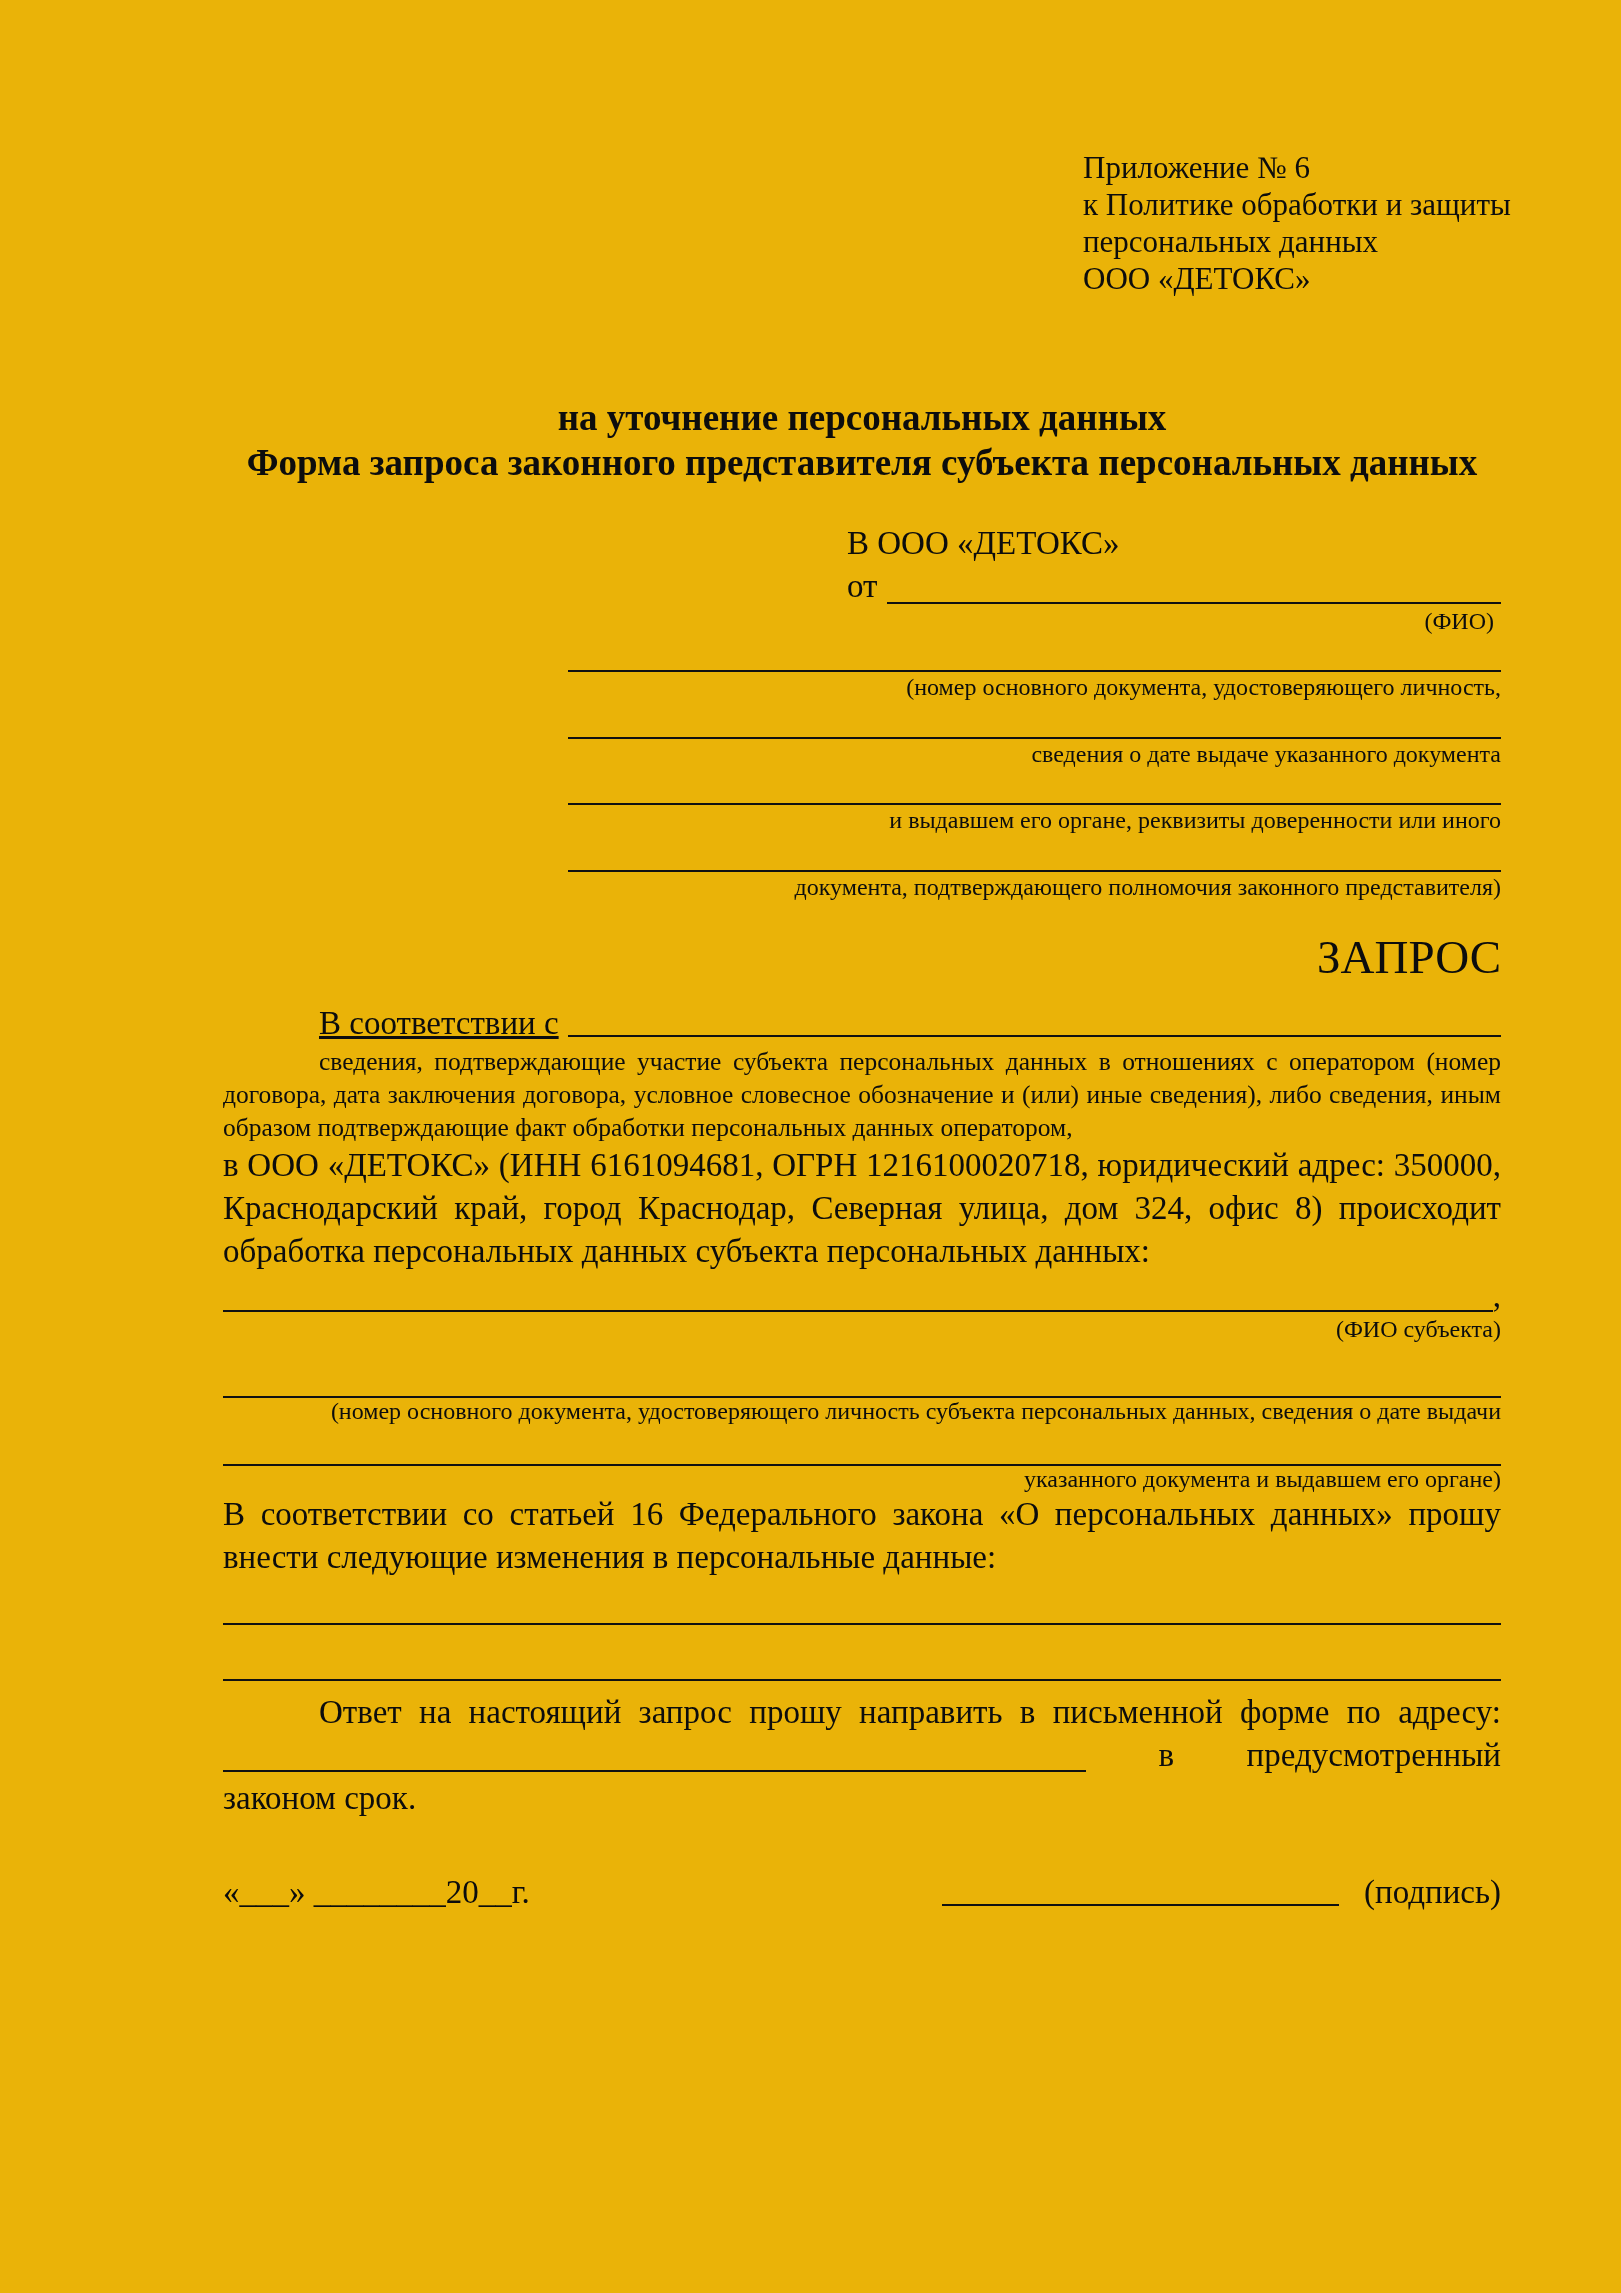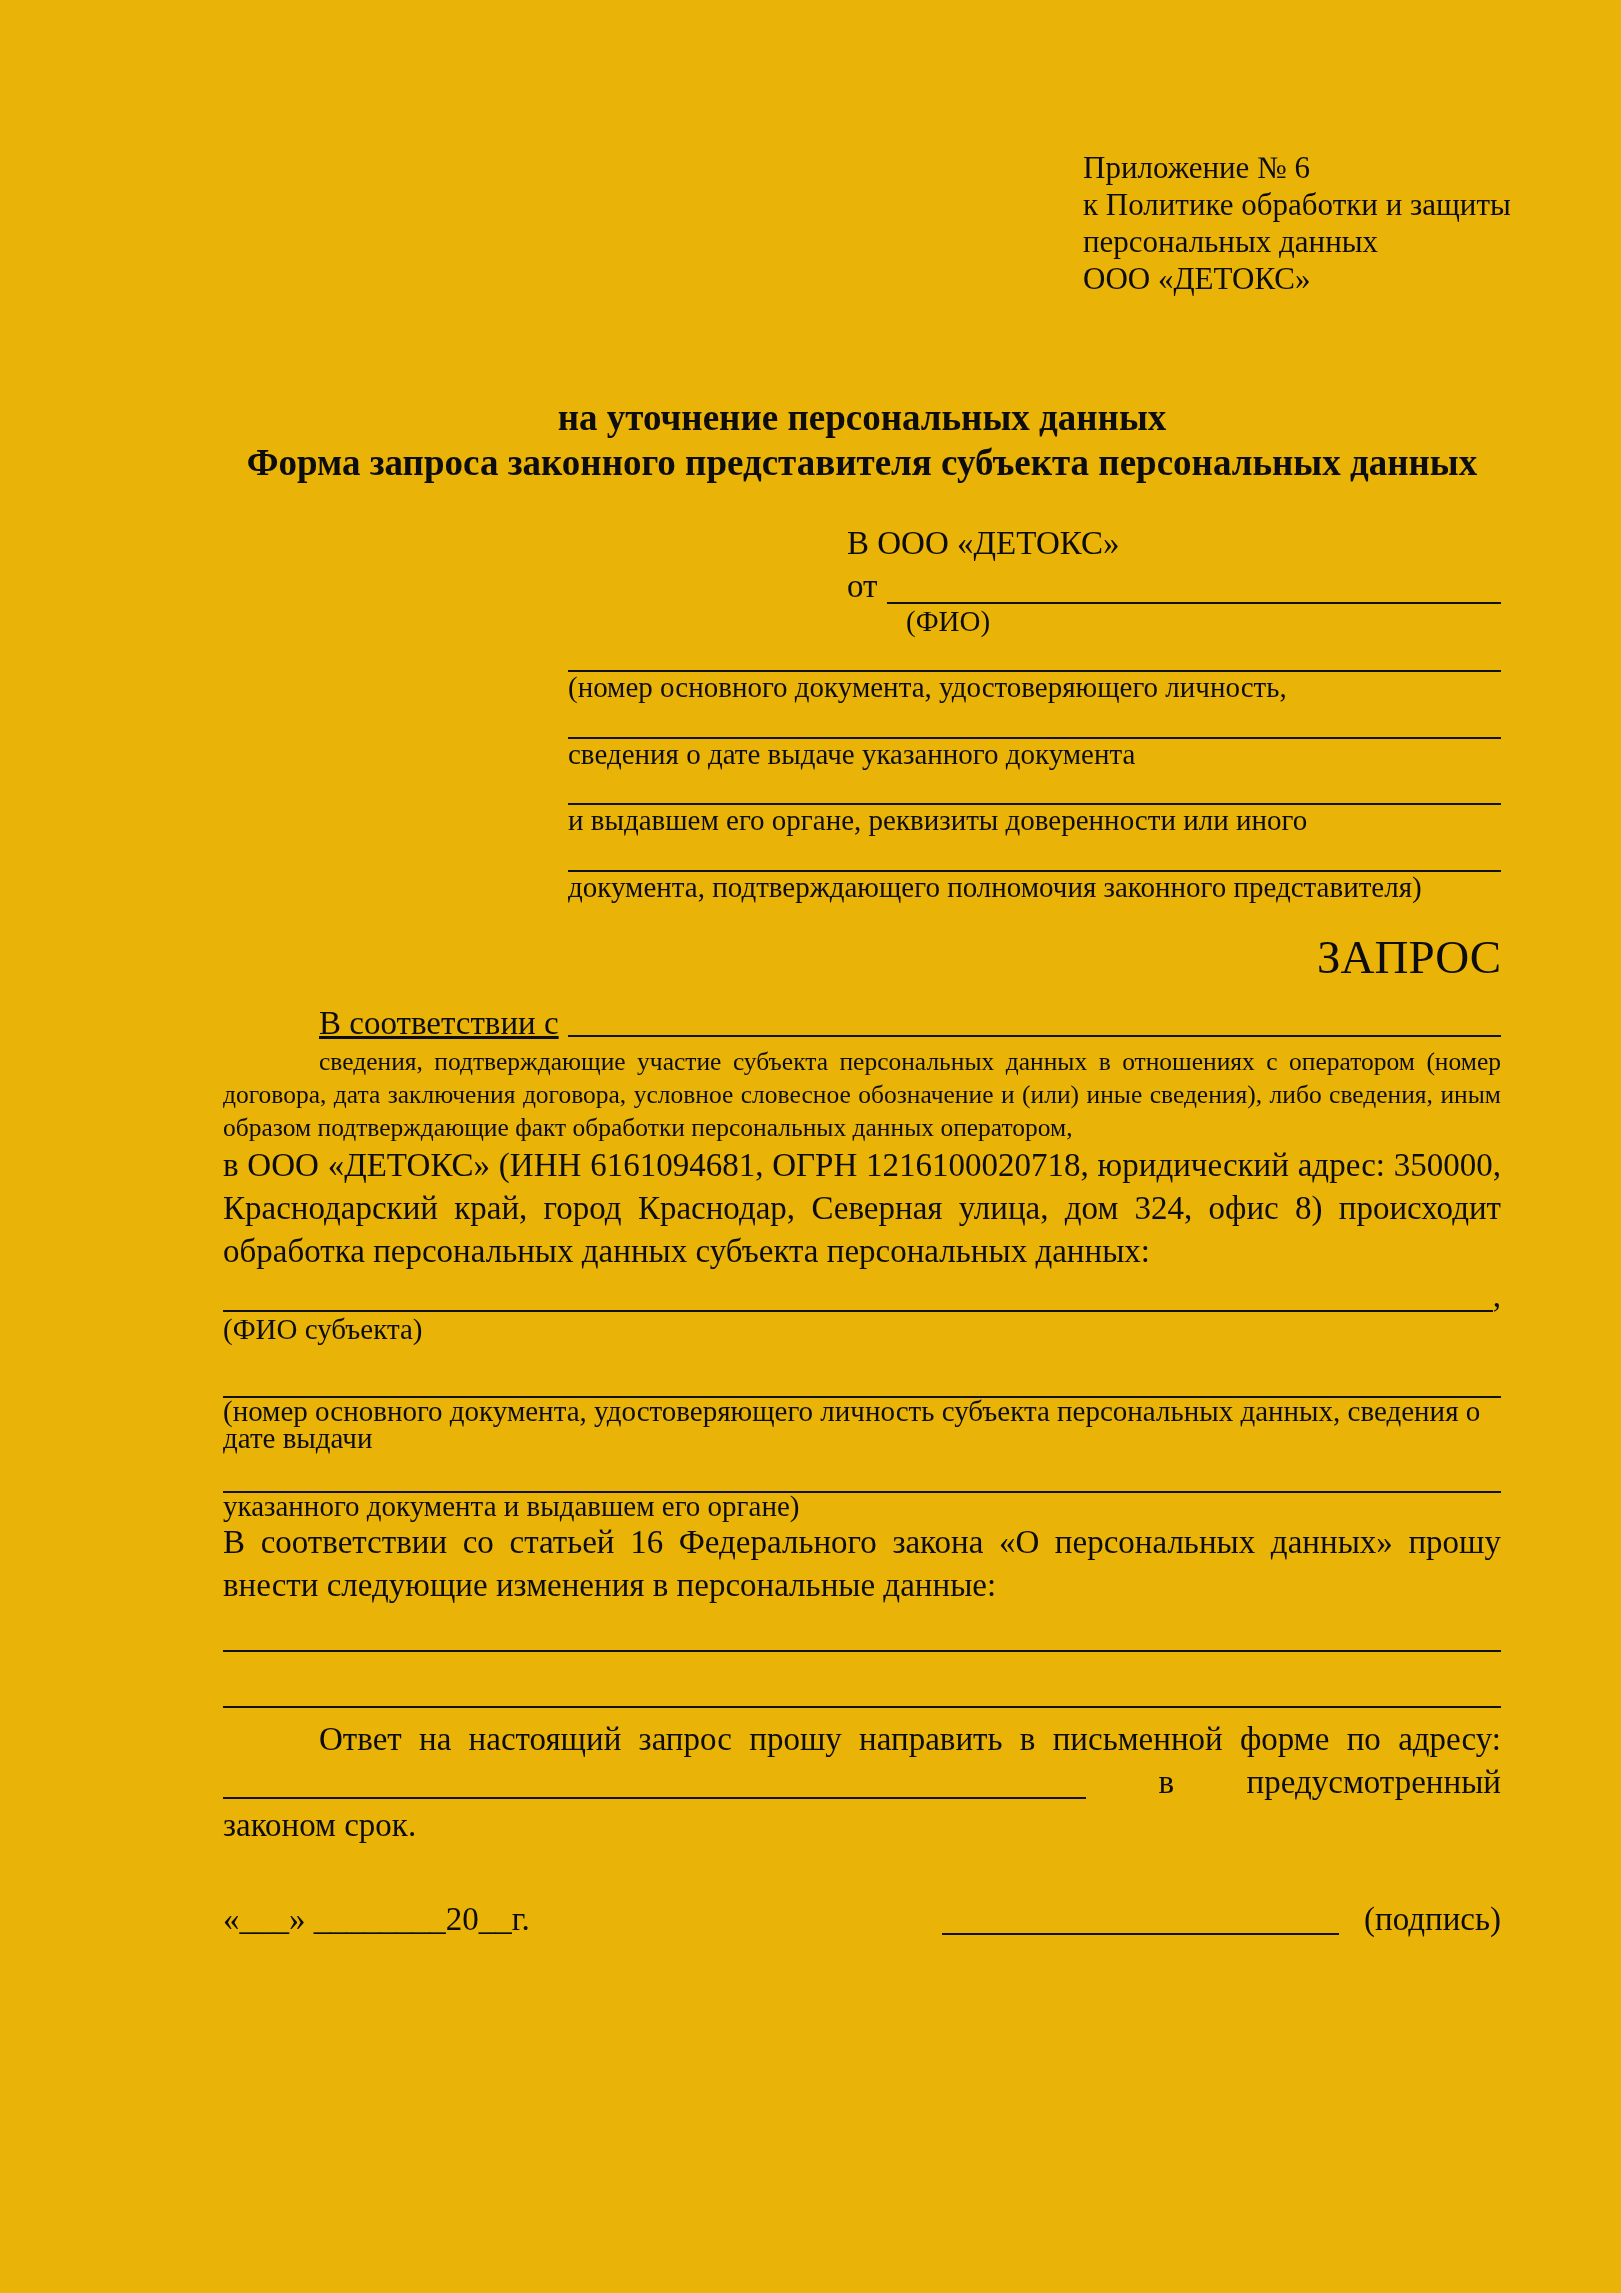--- a/index.html
+++ b/index.html
@@ -39,23 +39,23 @@
     margin-top: 37px;
     margin-left: 624px;
     width: 654px;
     font-size: 33px;
     line-height: 43px;
   }
   .row { display: flex; align-items: flex-end; }
   .blank { border-bottom: 2.9px solid #111; }
   .fill { flex: 1 1 auto; height: 29px; margin-left: 9.8px; margin-bottom: 3.9px; }
   .caption {
-    font-size: 29px;
+    font-size: 24px;
     line-height: 27.4px;
-    text-align: left;
+    text-align: right;
   }
   .addr-caption { margin-left: 59px; width: 588px; }
   
   .rep-blanks { margin-left: 345px; width: 933px; }
   .pair .blank { height: 35px; }
   .pair .caption { margin-top: 2px; }
   
   .request-title {
     margin-top: 35px;
     text-align: right;
@@ -98,21 +98,21 @@
   }
   .reply-blank { width: 863px; height: 33px; margin-bottom: 4.9px; }
   .datesig {
     margin-top: 51px;
     display: flex;
     justify-content: space-between;
     align-items: flex-end;
     font-size: 33px;
     line-height: 43px;
   }
-  .sig { display: flex; align-items: center; gap: 25px; }
+  .sig { display: flex; align-items: flex-start; gap: 25px; }
   .sig-blank { width: 397px; height: 33px; margin-bottom: 4.9px; }
 </style>
 </head>
 <body>
 
 <div class="page">
   <div class="content">
 
     <div class="annex">
       <div>Приложение № 6</div>

